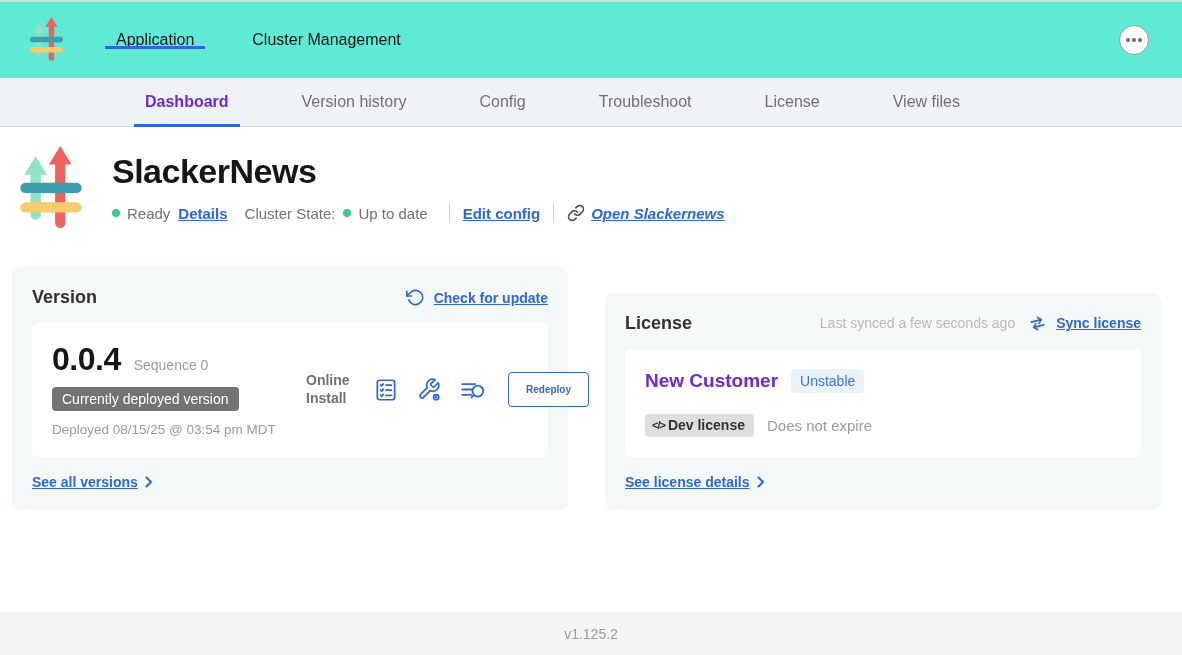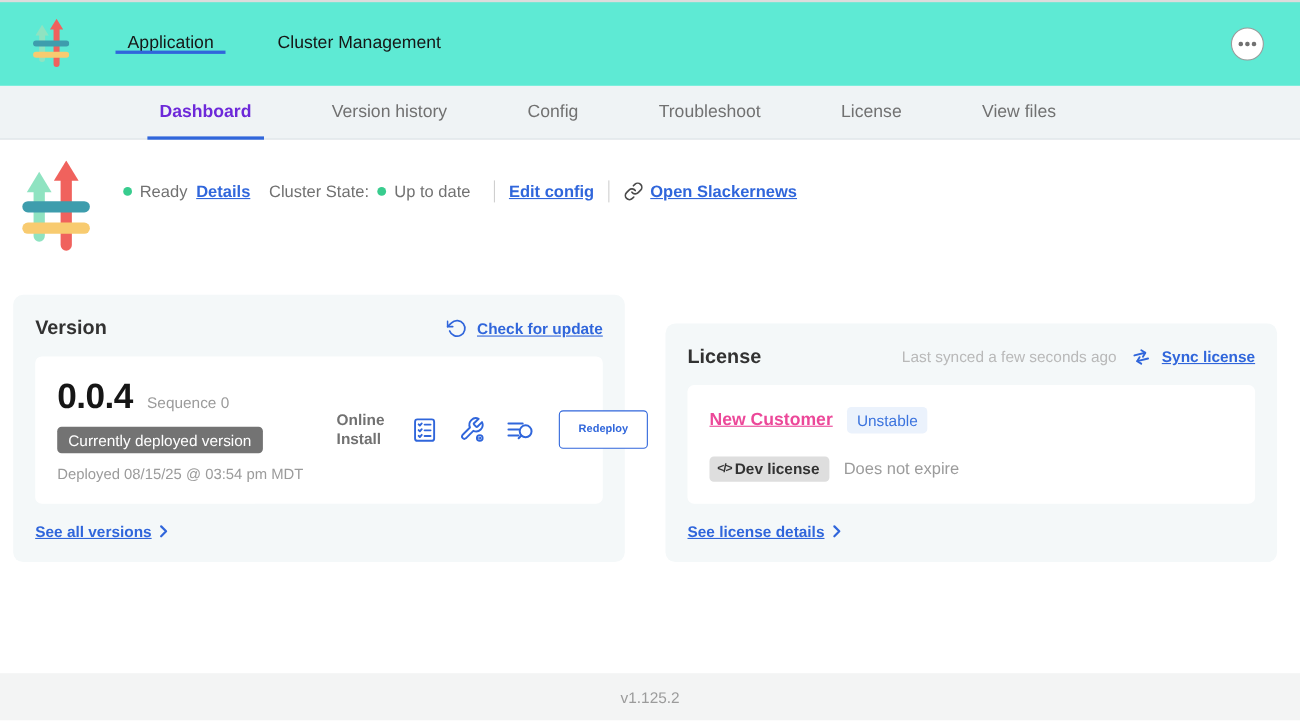--- a/index.html
+++ b/index.html
@@ -50,21 +50,21 @@
   .main { flex:1 1 auto; background:#fff; }
   .app-header { display:flex; padding:19px 0 0 20px; }
   .app-header .big-logo { flex:0 0 auto; }
   .head-text { margin-left:30px; padding-top:6px; }
   .app-title { font-size:34px; font-weight:800; color:#161616; letter-spacing:-0.5px; }
   .status-row { display:flex; align-items:center; margin-top:12px; font-size:15px; color:#717171; }
   .g-dot { width:8px; height:8px; border-radius:50%; background:#38CC8E; display:inline-block; flex:0 0 auto; }
   .status-row .lbl { margin:0 8px 0 7px; }
   .status-row a { font-weight:700; }
   .v-div { width:1px; height:20px; background:#cfcfcf; margin:0 13px; }
-  .open-link { display:flex; align-items:center; gap:6px; }
+  .open-link { display:flex; align-items:center; gap:6px;font-style:italic; }
   .open-link a { font-weight:700; }
 
   
   .cards { display:flex; gap:37px; padding:31px 0 0 12px; align-items:flex-end; }
   .card { width:556px; background:#f4f8f9; border-radius:9px; padding:20px; }
   .card-head { display:flex; align-items:center; }
   .card-title { font-size:18px; font-weight:700; color:#323232; }
   .head-right { margin-left:auto; display:flex; align-items:center; gap:9px; }
   .head-right a { font-size:14px; font-weight:700; }
   .muted-note { font-size:14px; color:#b9b9b9; margin-right:4px; }
@@ -89,21 +89,21 @@
     background:#fff; border:1px solid #3066DB; border-radius:4px; color:#3066DB;
     font-size:10px; font-weight:700; padding:11px 17px; cursor:pointer; margin-left:4px;
     font-family:"Liberation Sans", sans-serif;
   }
   .card-link { display:flex; align-items:center; gap:7px; margin-top:17px; }
   .card-link a { font-size:14px; font-weight:700; }
 
   
   .lic-inner { padding:20px; }
   .cust-row { display:flex; align-items:center; }
-  .cust-name { font-size:16px; font-weight:700; color:#ec4899;text-decoration:underline; }
+  .cust-name { font-size:19px; font-weight:700; color:#6d28d9; }
   .channel-badge {
     margin-left:13px; background:#EBF2FC; color:#3B73DE; font-size:14px;
     padding:4px 9px; border-radius:4px;
   }
   .lic-row2 { display:flex; align-items:center; margin-top:21px; }
   .type-badge {
     background:#dedede; color:#323232; font-size:14px; font-weight:700;
     padding:3px 9px 4px 7px; border-radius:4px; display:flex; align-items:center; gap:3px;
   }
   .code-glyph { font-size:11px; font-weight:700; letter-spacing:-1px; color:#323232; }
@@ -157,20 +157,21 @@
       <svg viewBox="0 0 60 84" width="62" height="86" aria-hidden="true">
         <rect x="10" y="20" width="10" height="52" rx="5" fill="#8FE3C1"></rect>
         <polygon points="15,10 4,28 26,28" fill="#8FE3C1"></polygon>
         <rect x="34" y="10" width="10" height="70" rx="5" fill="#F0625D"></rect>
         <polygon points="39,0 28,18 50,18" fill="#F0625D"></polygon>
         <rect x="0" y="36" width="60" height="10" rx="5" fill="#3E9DAD"></rect>
         <rect x="0" y="55" width="60" height="10" rx="5" fill="#F8CB70"></rect>
       </svg>
     </span>
     <div class="head-text">
+      <h1 class="app-title">SlackerNews</h1>
       <div class="status-row">
         <span class="g-dot"></span>
         <span class="lbl">Ready</span>
         <a>Details</a>
         <span class="lbl" style="margin-left:17px;">Cluster State:</span>
         <span class="g-dot"></span>
         <span class="lbl">Up to date</span>
         <span class="v-div"></span>
         <a>Edit config</a>
         <span class="v-div"></span>

